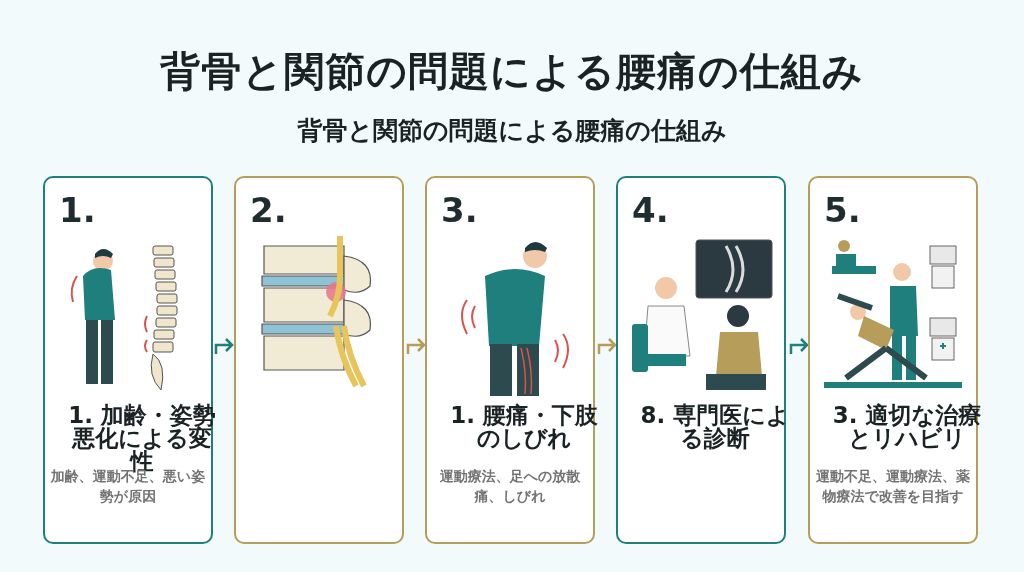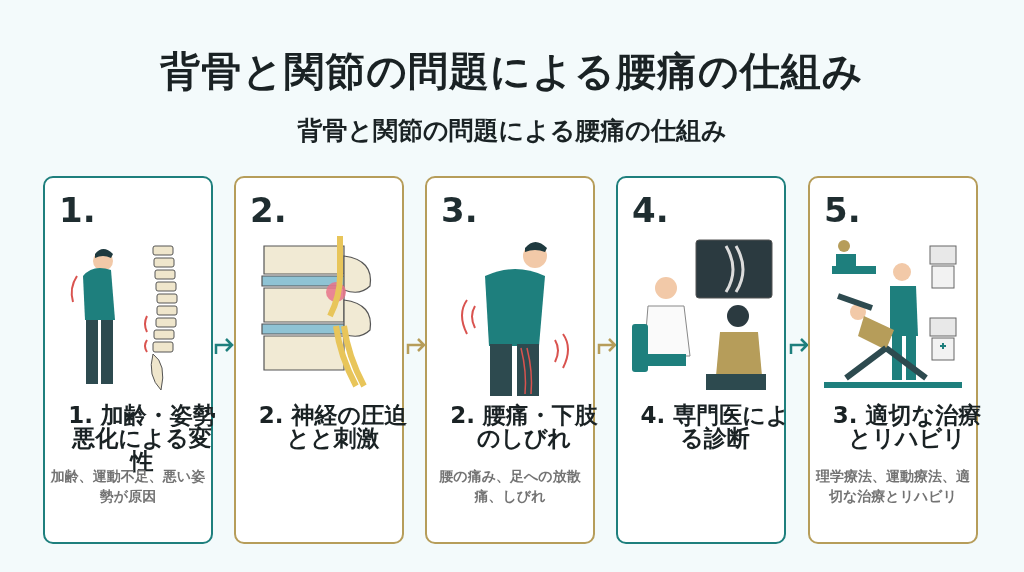--- a/index.html
+++ b/index.html
@@ -57,58 +57,57 @@
       <path d="M20 10 h80 v28 h-80z" fill="#f1ead4"></path>
       <path d="M18 40 h86 v10 h-86z" fill="#8fc3d4"></path>
       <path d="M20 52 h80 v34 h-80z" fill="#f1ead4"></path>
       <path d="M18 88 h86 v10 h-86z" fill="#8fc3d4"></path>
       <path d="M20 100 h80 v34 h-80z" fill="#f1ead4"></path>
       <path d="M100 20 q30 4 26 30 q-10 10 -26 4z M100 64 q30 4 26 30 q-10 10 -26 4z" fill="#f1ead4"></path>
     </g>
     <circle cx="92" cy="56" r="10" fill="#e8748a" opacity="0.85"></circle>
     <path d="M96 0 v40 q0 20 -10 40 M92 90 q4 30 20 60 M100 90 q4 30 20 60" stroke="#e8c55a" stroke-width="6" fill="none"></path>
   </svg>
-  <div class="head">2. 神経の圧迫とと刺激</div>
 </div>
 <svg class="arrow" style="left:406px;" viewBox="0 0 22 22">
     <path d="M2 20 V11 H18 M12 5 L18 11 L12 17" stroke="#b69d5a" stroke-width="2.5" fill="none"></path>
   </svg>
 
 <div class="card gold" style="left:425px;">
   <div class="num">3.</div>
   <svg class="illus" viewBox="0 0 150 160">
     <circle cx="100" cy="20" r="12" fill="#f2c9a8"></circle>
       <path d="M90 12 q10-12 22 0 l-2 4 q-10-4 -20 0z" fill="#1f3a3f"></path>
     <path d="M50 40 q30-14 60 0 l-6 70 h-50z" fill="#1e7f7d"></path>
     <rect x="55" y="108" width="22" height="52" fill="#2d4a4f"></rect>
       <rect x="82" y="108" width="22" height="52" fill="#2d4a4f"></rect>
     <path d="M40 70 q-6 10 0 22 M32 64 q-10 14 0 34 M120 104 q6 10 0 22 M128 98 q10 14 0 34" stroke="#d9534f" stroke-width="2" fill="none"></path>
     <path d="M86 112 q6 24 4 46 M92 112 q6 24 4 46" stroke="#d9534f" stroke-width="1.5" fill="none"></path>
   </svg>
-  <div class="head">2. 腰痛・下肢のしびれ</div>
-  <div class="desc">腰の痛み、足への放散痛、しびれ</div>
+  <div class="head">1. 腰痛・下肢のしびれ</div>
+  <div class="desc">運動療法、足への放散痛、しびれ</div>
 </div>
 <svg class="arrow" style="left:597px;" viewBox="0 0 22 22">
     <path d="M2 20 V11 H18 M12 5 L18 11 L12 17" stroke="#b69d5a" stroke-width="2.5" fill="none"></path>
   </svg>
 
 <div class="card" style="left:616px;">
   <div class="num">4.</div>
   <svg class="illus" viewBox="0 0 150 160">
     <rect x="70" y="4" width="76" height="58" rx="3" fill="#2b3a40" stroke="#555"></rect>
     <path d="M100 10 q14 24 0 46 M110 10 q14 24 0 46" stroke="#dcdcdc" stroke-width="3" fill="none"></path>
     <circle cx="40" cy="52" r="11" fill="#f2c9a8"></circle>
     <path d="M22 70 h36 l6 50 h-46z" fill="#fafafa" stroke="#888"></path>
     <rect x="6" y="88" width="16" height="48" rx="3" fill="#1e7f7d"></rect>
     <rect x="20" y="118" width="40" height="12" fill="#1e7f7d"></rect>
     <circle cx="112" cy="80" r="11" fill="#2b3a40"></circle>
     <path d="M94 96 h38 l4 44 h-46z" fill="#b69d5a"></path>
     <rect x="80" y="138" width="60" height="16" fill="#2d4a4f"></rect>
   </svg>
-  <div class="head">4. 専門医による診断</div>
+  <div class="head">8. 専門医による診断</div>
 </div>
 <svg class="arrow" style="left:789px;" viewBox="0 0 22 22">
     <path d="M2 20 V11 H18 M12 5 L18 11 L12 17" stroke="#1e7f7d" stroke-width="2.5" fill="none"></path>
   </svg>
 
 <div class="card gold" style="left:808px;">
   <div class="num">5.</div>
   <svg class="illus" viewBox="0 0 150 160">
     <rect x="14" y="30" width="44" height="8" fill="#1e7f7d"></rect>
       <circle cx="26" cy="10" r="6" fill="#b69d5a"></circle>
@@ -121,14 +120,14 @@
     <circle cx="84" cy="36" r="9" fill="#f2c9a8"></circle>
     <path d="M72 50 h26 l2 50 h-28z" fill="#1e7f7d"></path>
       <rect x="74" y="100" width="10" height="44" fill="#1e7f7d"></rect>
       <rect x="88" y="100" width="10" height="44" fill="#1e7f7d"></rect>
     <circle cx="40" cy="76" r="8" fill="#f2c9a8"></circle>
     <path d="M46 80 l30 14 l-8 20 l-28 -14z" fill="#b69d5a"></path>
     <path d="M20 60 l34 12 M68 112 l-40 30 M68 112 l40 30" stroke="#2d4a4f" stroke-width="6" fill="none"></path>
     <rect x="6" y="146" width="138" height="6" fill="#1e7f7d"></rect>
   </svg>
   <div class="head">3. 適切な治療とリハビリ</div>
-  <div class="desc">理学療法、運動療法、適切な治療とリハビリ</div>
+  <div class="desc">運動不足、運動療法、薬物療法で改善を目指す</div>
 </div>
 
 </body></html>

